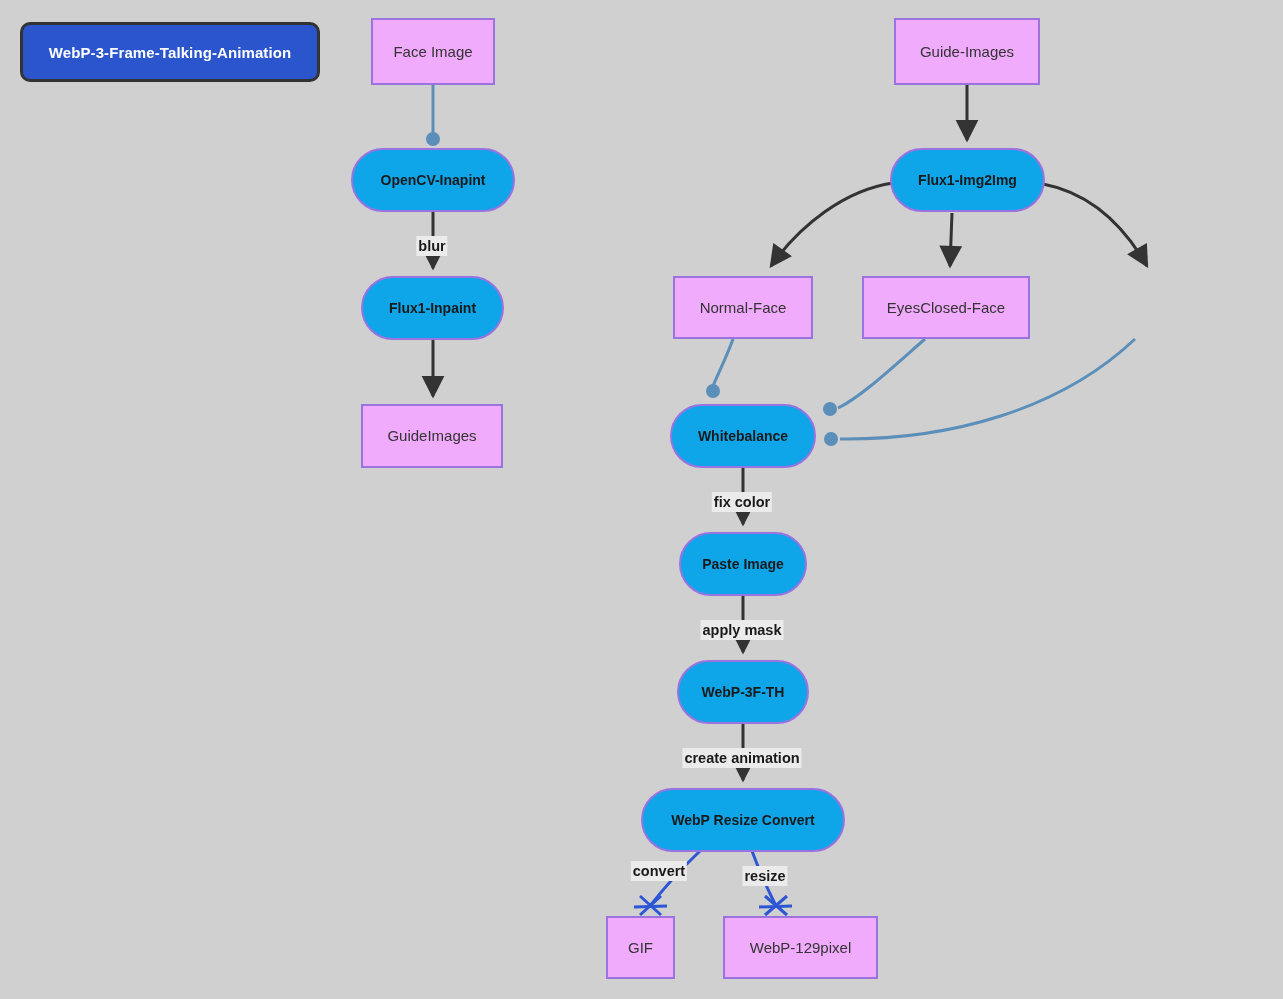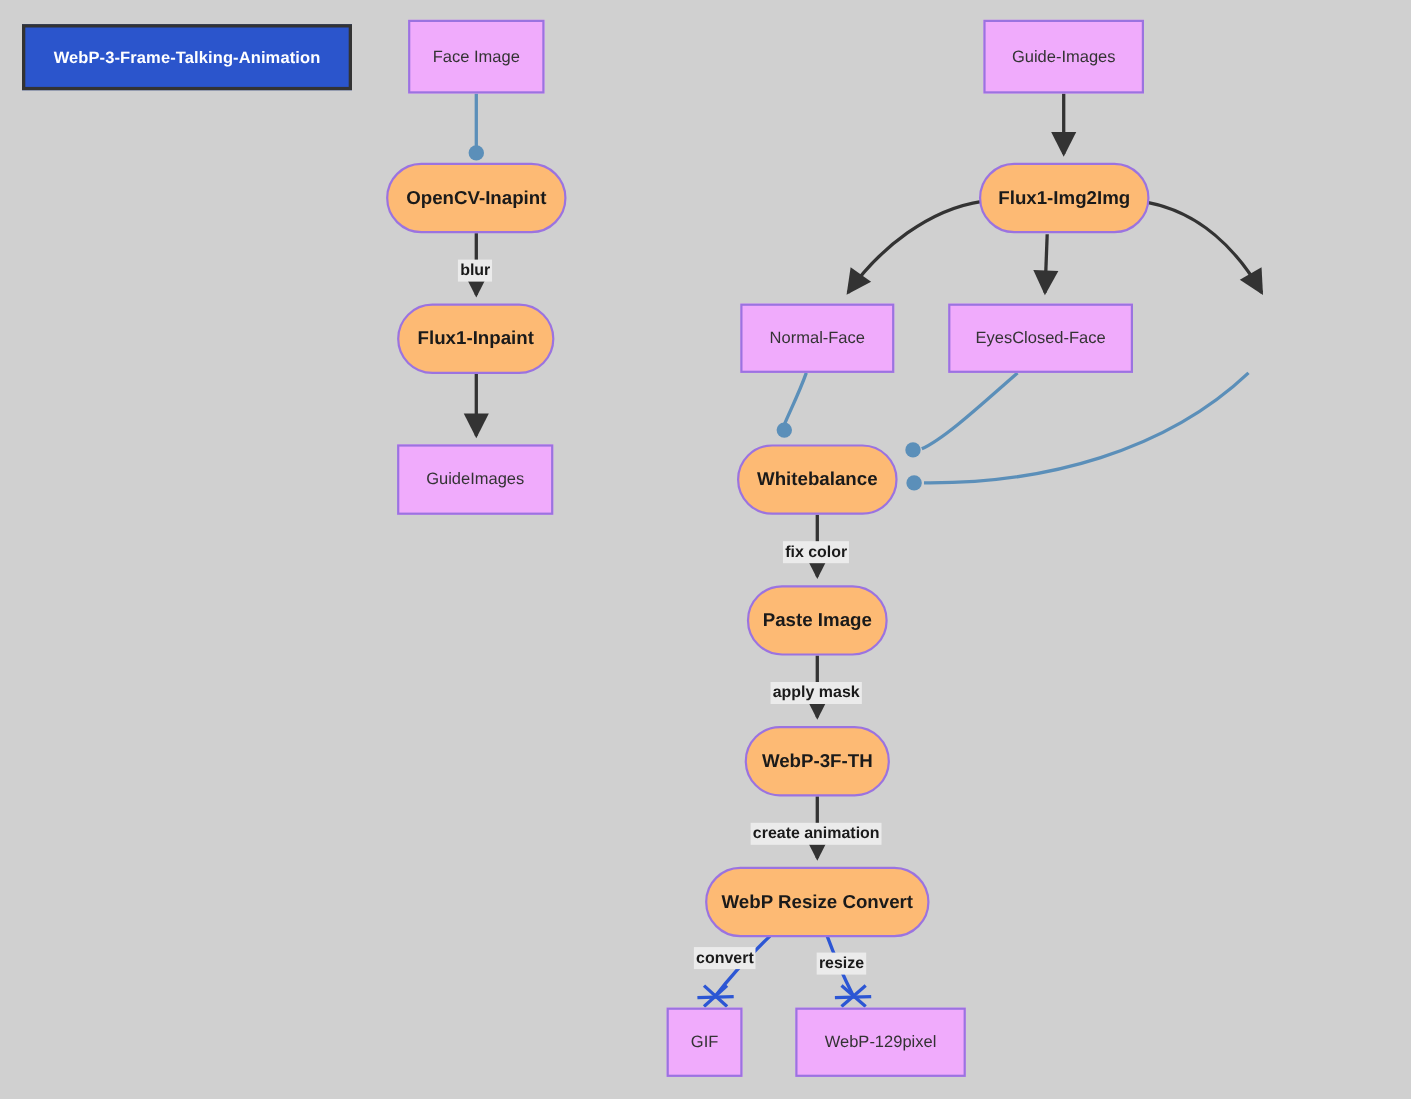--- a/index.html
+++ b/index.html
@@ -36,25 +36,25 @@
     text-align: center;
     line-height: 1.15;
   }
   .node-rect {
     background: #f0abfc;
     border: 2px solid #9b73e0;
     color: #333333;
     font-size: 15px;
   }
   .node-stadium {
-    background: #fdba74;
+    background: #0ea5e9;
     border: 2px solid #9b73e0;
     border-radius: 999px;
     color: #1a1a1a;
-    font-size: 17px;
+    font-size: 14px;
     font-weight: 600;
   }
   .title-box {
     position: absolute;
     box-sizing: border-box;
     display: flex;
     align-items: center;
     justify-content: center;
     background: #2b55cc;
     border: 3px solid #333333;
@@ -157,21 +157,21 @@
     <g>
       <path d="M752,851 C760,873 770,894 776,906" stroke="#2c56d4" stroke-width="3" fill="none"></path>
       <g stroke="#2c56d4" stroke-width="3" fill="none">
         <path d="M765,896 L787,915"></path>
         <path d="M787,896 L765,915"></path>
         <path d="M759,907 L792,906"></path>
       </g>
     </g>
   </svg>
 
-  <div class="title-box" style="left:20px; top:22px; width:300px; height:60px;">WebP-3-Frame-Talking-Animation</div>
+  <div class="title-box" style="left:20px; top:22px; width:300px; height:60px;border-radius:10px;">WebP-3-Frame-Talking-Animation</div>
 
   <div class="node node-rect" style="left:371px; top:18px; width:124px; height:67px;">Face Image</div>
 
   <div class="node node-stadium" style="left:351px; top:148px; width:164px; height:64px;">OpenCV-Inapint</div>
 
   <div class="node node-stadium" style="left:361px; top:276px; width:143px; height:64px;">Flux1-Inpaint</div>
 
   <div class="node node-rect" style="left:361px; top:404px; width:142px; height:64px;">GuideImages</div>
 
   <div class="node node-rect" style="left:894px; top:18px; width:146px; height:67px;">Guide-Images</div>

